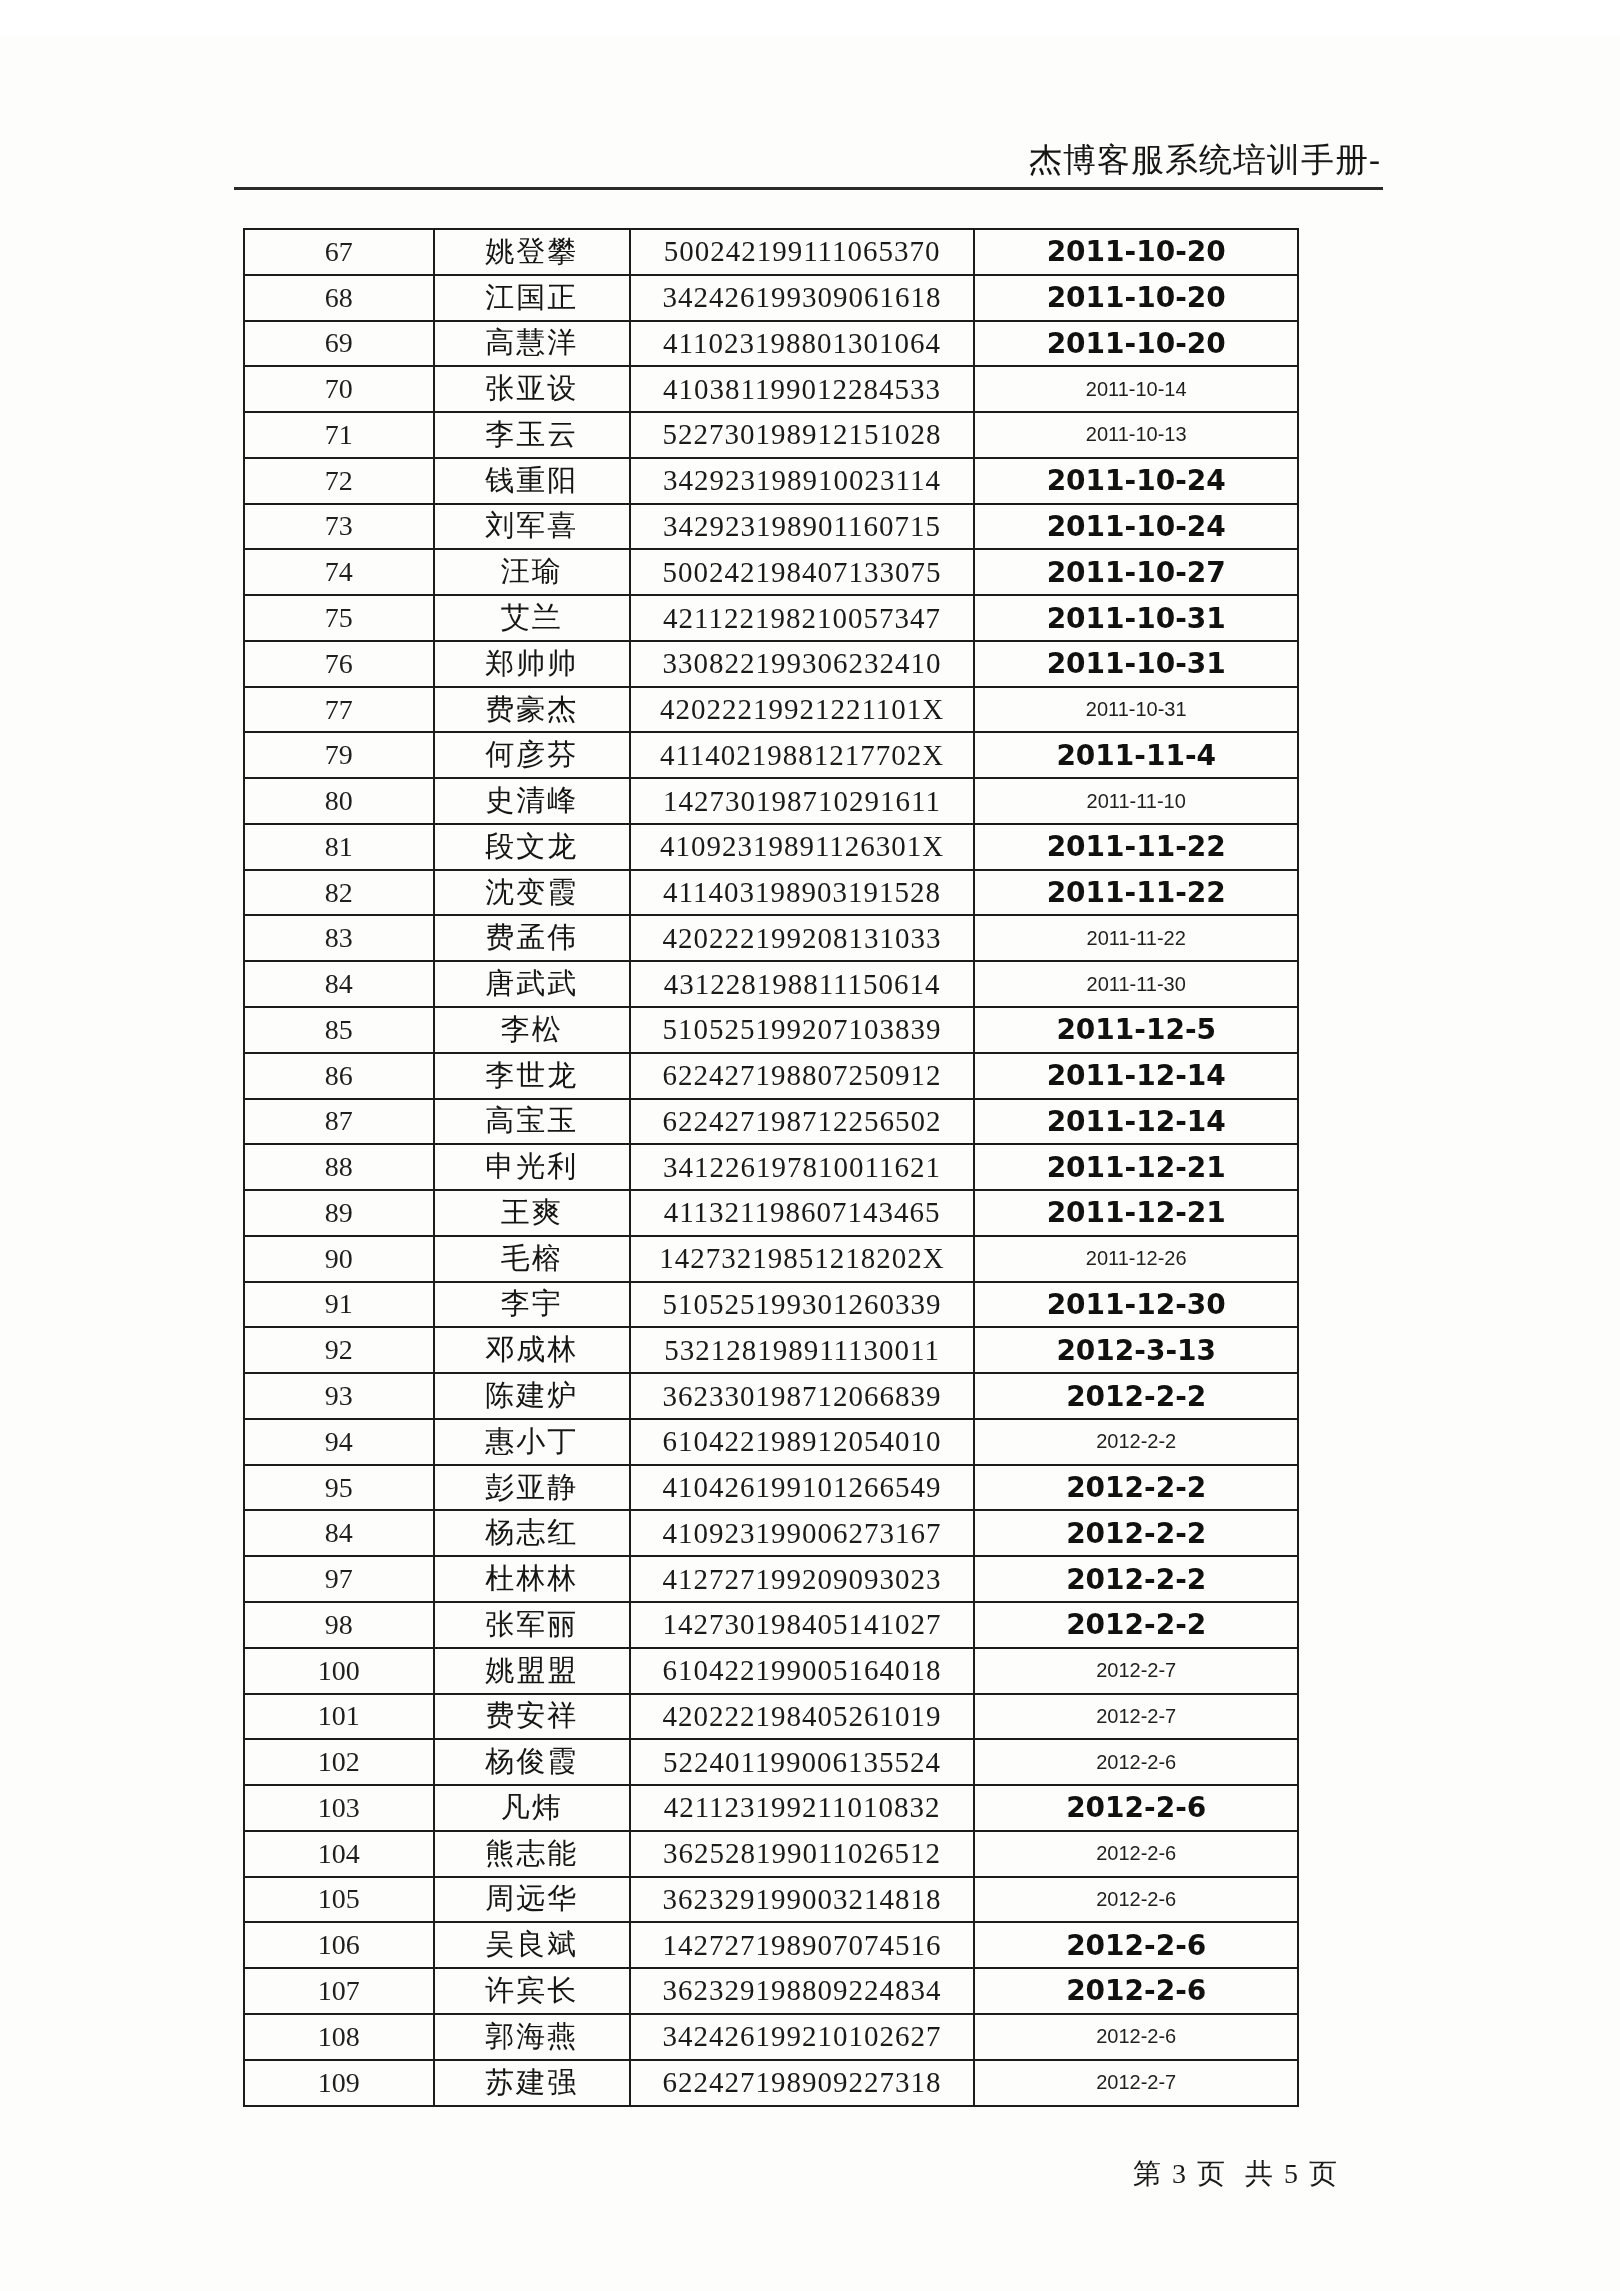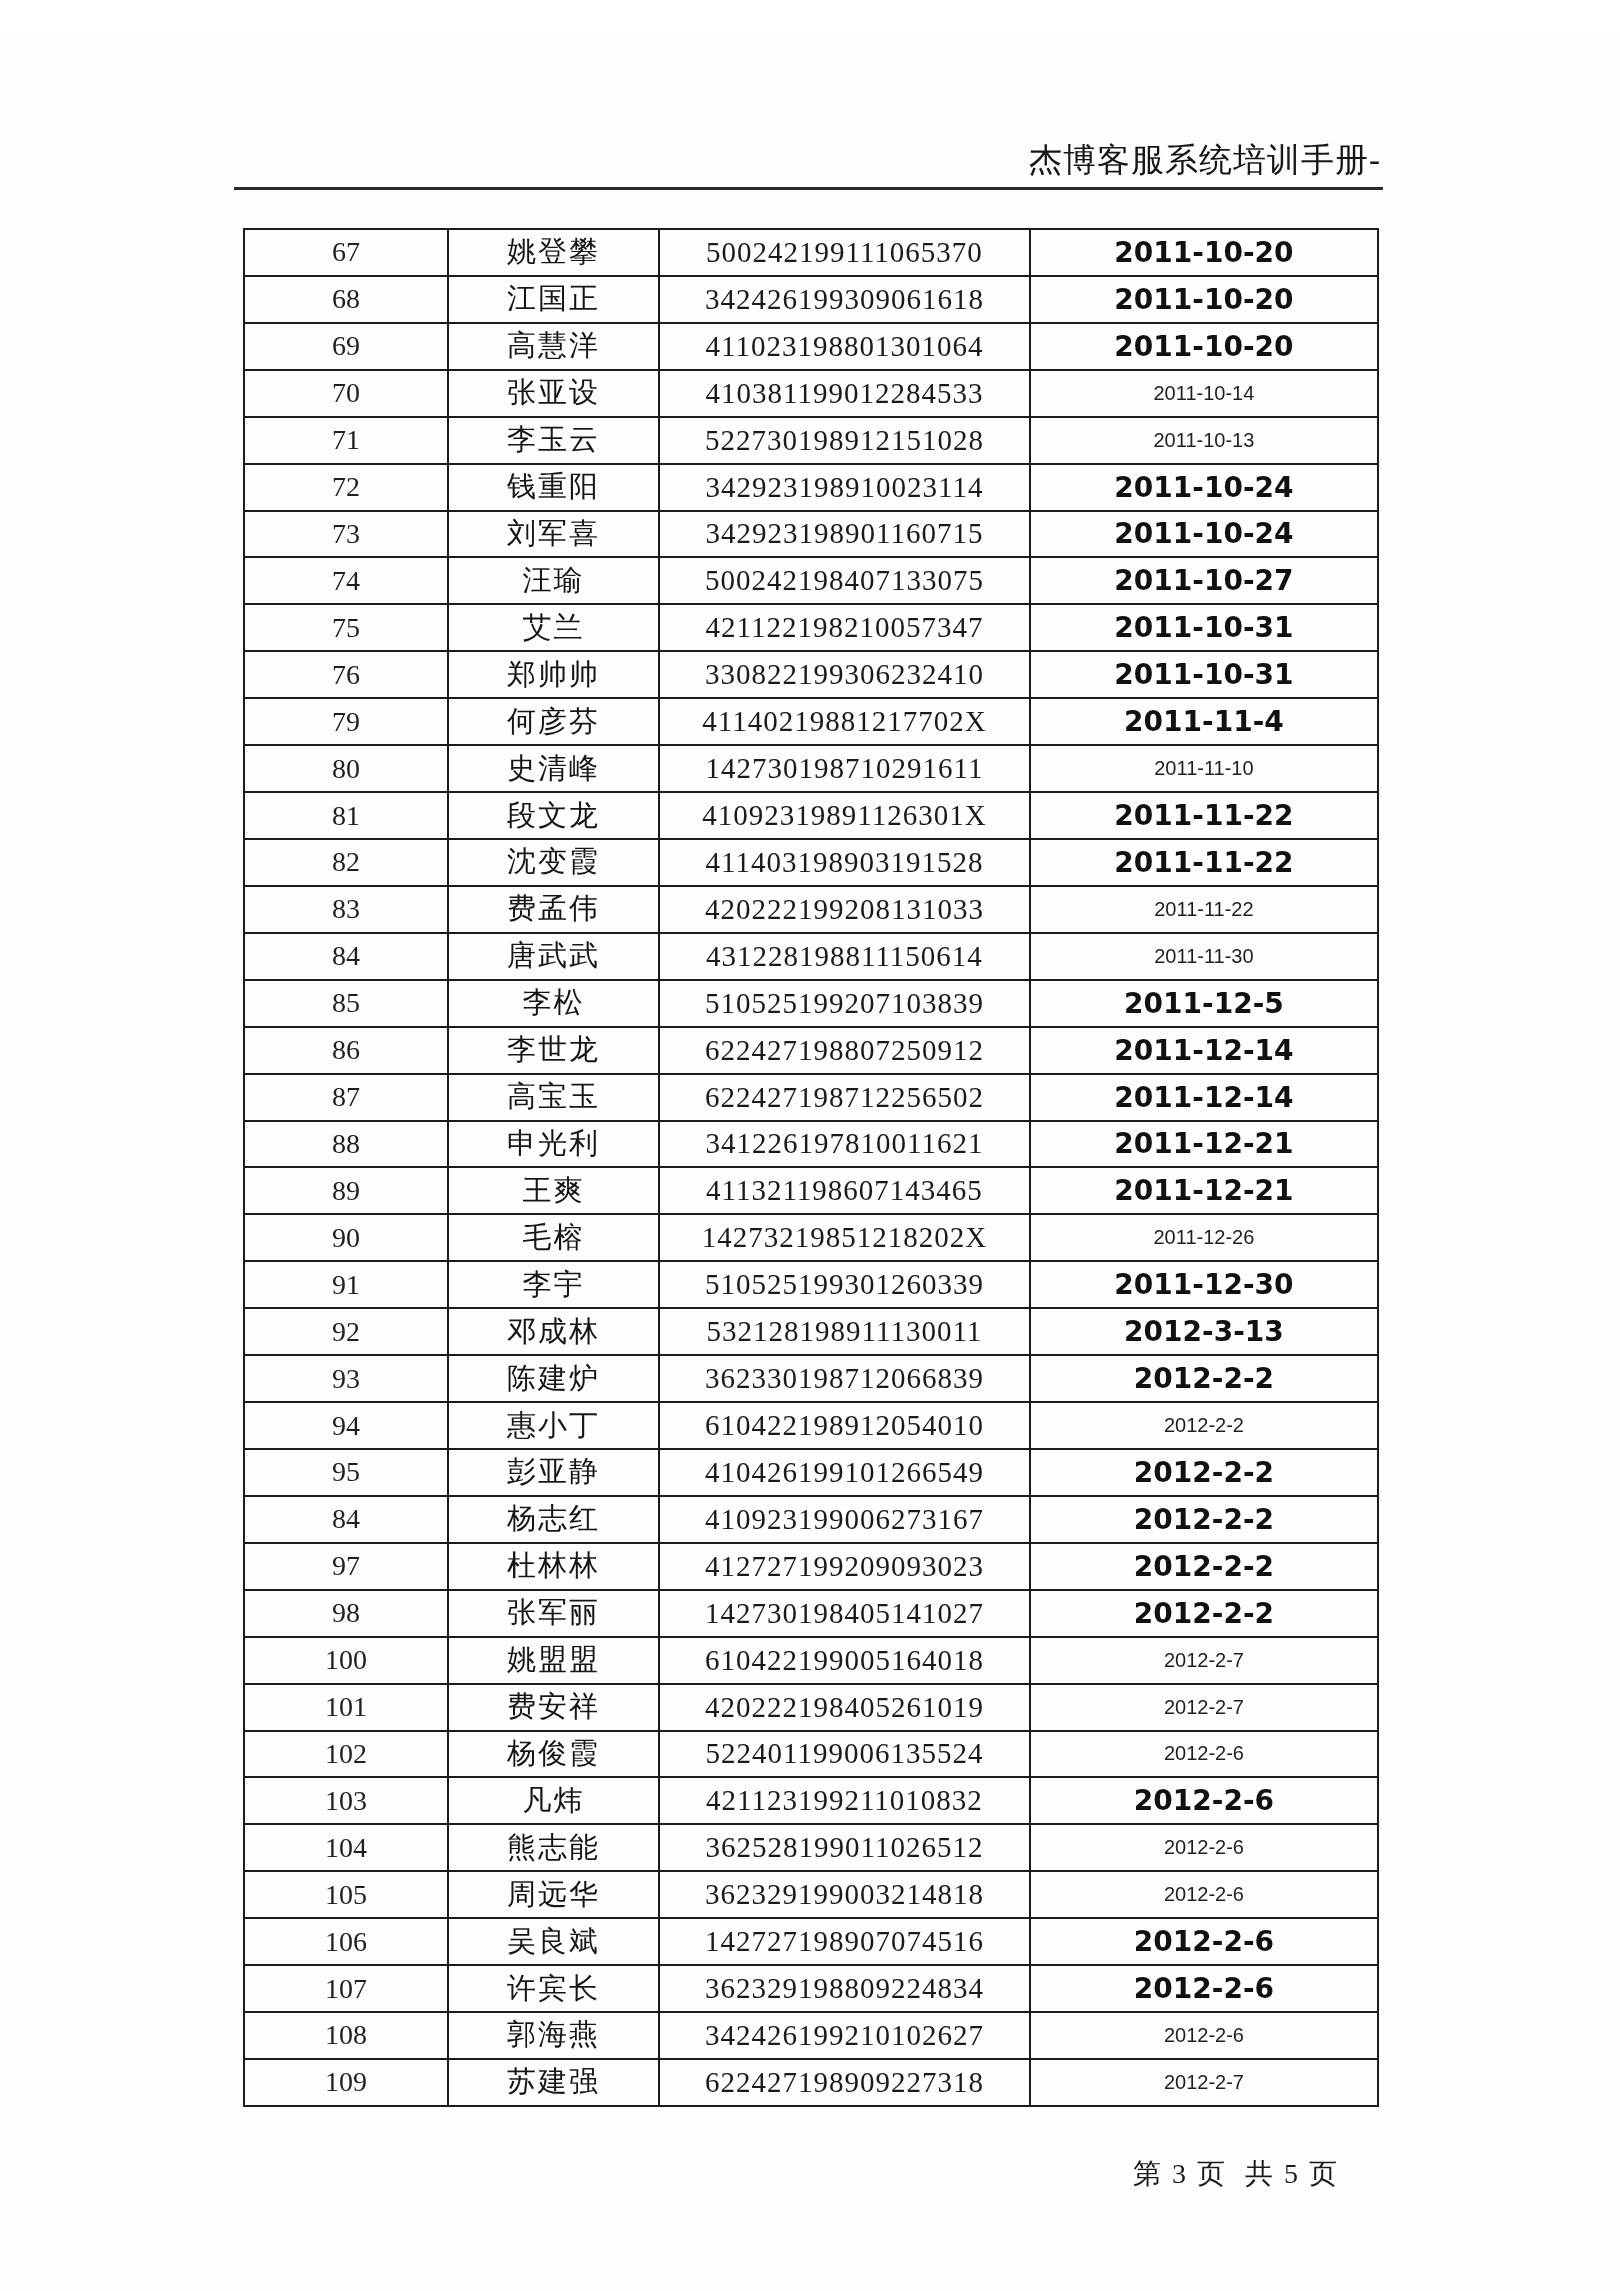--- a/index.html
+++ b/index.html
@@ -28,21 +28,21 @@
     top: 151px;
     left: 234px;
     width: 1149px;
     height: 2.9px;
     background: #2b2b2b;
   }
   table.roster {
     position: absolute;
     left: 243px;
     top: 192px;
-    width: 1136px;
+    width: 1056px;
     height: 1879px;
     border-collapse: collapse;
     table-layout: fixed;
     border: 2.9px solid #161616;
     padding-left: 36px;
   }
   table.roster td {
     border: 2px solid #1c1c1c;
     text-align: center;
     vertical-align: middle;
@@ -146,20 +146,26 @@
           <td class="cell-id">421122198210057347</td>
           <td class="cell-date date-bold">2011-10-31</td>
         </tr>
         <tr>
           <td class="cell-index">76</td>
           <td class="cell-name">郑帅帅</td>
           <td class="cell-id">330822199306232410</td>
           <td class="cell-date date-bold">2011-10-31</td>
         </tr>
         <tr>
+          <td class="cell-index">77</td>
+          <td class="cell-name">费豪杰</td>
+          <td class="cell-id">42022219921221101X</td>
+          <td class="cell-date date-serif">2011-10-31</td>
+        </tr>
+        <tr>
           <td class="cell-index">79</td>
           <td class="cell-name">何彦芬</td>
           <td class="cell-id">41140219881217702X</td>
           <td class="cell-date date-bold">2011-11-4</td>
         </tr>
         <tr>
           <td class="cell-index">80</td>
           <td class="cell-name">史清峰</td>
           <td class="cell-id">142730198710291611</td>
           <td class="cell-date date-serif">2011-11-10</td>

